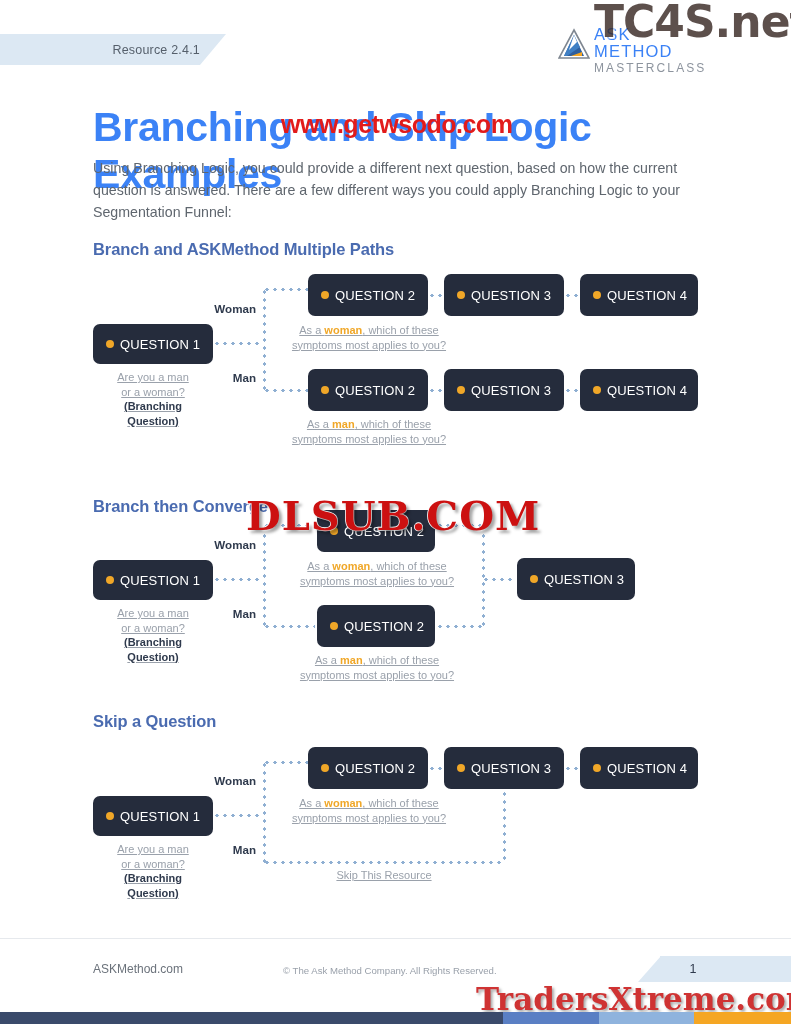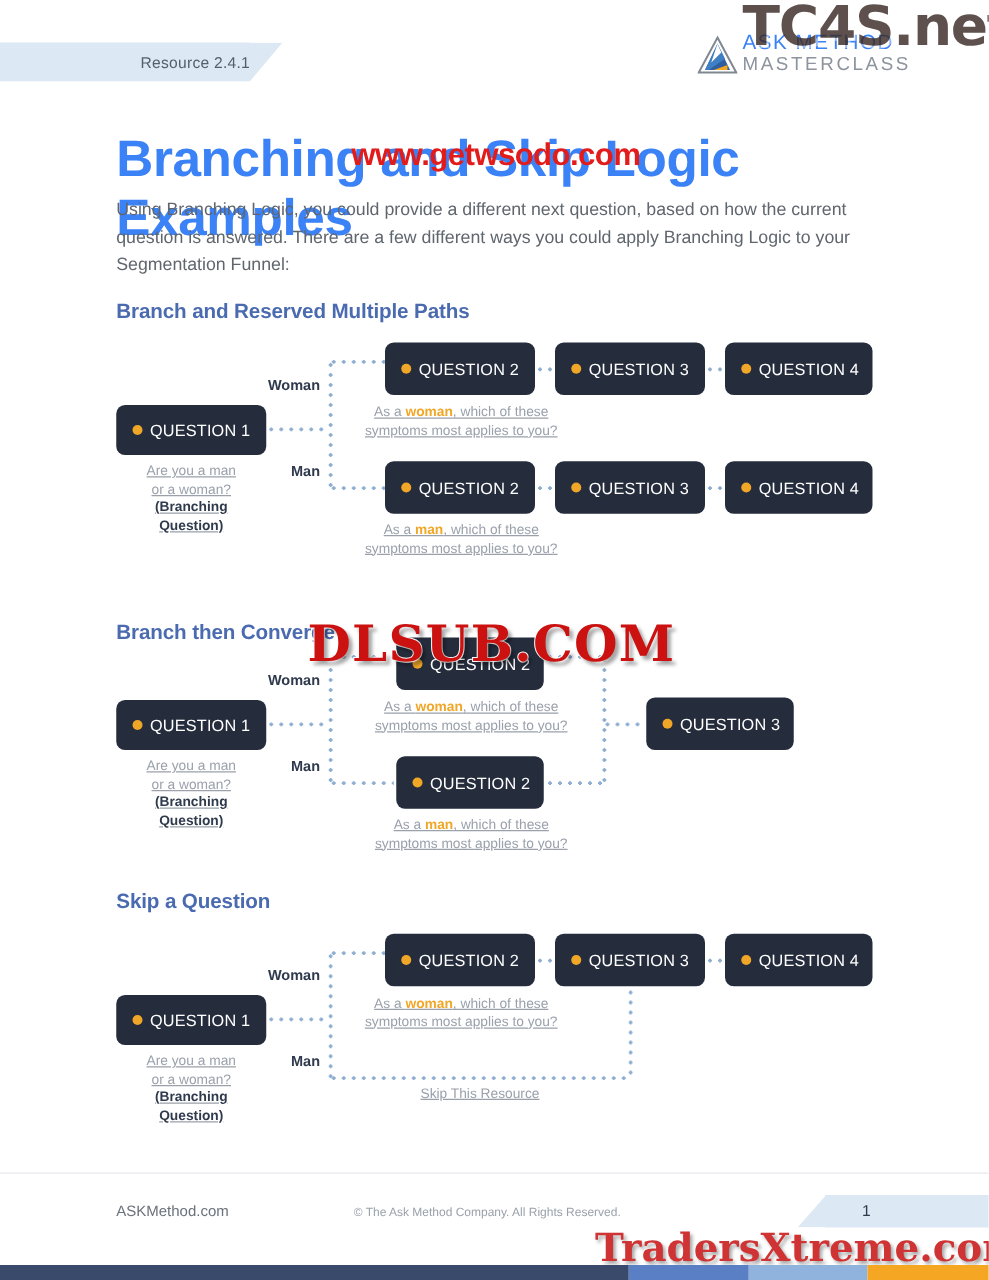--- a/index.html
+++ b/index.html
@@ -30,21 +30,21 @@
 
   
   #logo-wrap{position:absolute;left:558px;top:24px;width:150px;height:40px;}
   #logo-mark{position:absolute;left:0;top:4px;width:32px;height:32px;}
   #logo-text{position:absolute;left:36px;top:2px;}
   #logo-title{
     font-size:16.5px;color:#3b82f6;letter-spacing:1.2px;line-height:17px;
     font-family:"Liberation Sans",sans-serif;
   }
   #logo-sub{
-    font-size:15px;color:#8d949e;letter-spacing:2.1px;line-height:13px;margin-top:2px;
+    font-size:12px;color:#8d949e;letter-spacing:2.1px;line-height:13px;margin-top:2px;
   }
 
   
   .wm{position:absolute;pointer-events:none;font-weight:bold;}
   #wm-tc4s{
     left:594px;top:-4px;
     font-size:44px;letter-spacing:-1px;
     color:#3a2a26;opacity:.82;
     font-family:"DejaVu Sans",sans-serif;
     text-shadow:2px 2px 0 rgba(255,255,255,.55);
@@ -184,21 +184,21 @@
     <div id="logo-sub">MASTERCLASS</div>
   </div>
 </div>
 
 <div class="wm" id="wm-tc4s">TC4S.net</div>
 
 <div id="page-title">Branching and Skip Logic Examples</div>
 <div class="wm" id="wm-getwsodo">www.getwsodo.com</div>
 <div id="intro-text">Using Branching Logic, you could provide a different next question, based on how the current question is answered. There are a few different ways you could apply Branching Logic to your Segmentation Funnel:</div>
 
-<div class="section-heading" id="sec1-heading">Branch and Reserved Multiple Paths</div>
+<div class="section-heading" id="sec1-heading">Branch and ASKMethod Multiple Paths</div>
 
 <div class="dh" style="left:205px;top:342px;width:58px;"></div>
 <div class="dv" style="left:263px;top:288px;height:102px;"></div>
 <div class="dh" style="left:263px;top:288px;width:52px;"></div>
 <div class="dh" style="left:263px;top:389px;width:52px;"></div>
 <div class="dh" style="left:428px;top:294px;width:22px;"></div>
 <div class="dh" style="left:564px;top:294px;width:22px;"></div>
 <div class="dh" style="left:428px;top:389px;width:22px;"></div>
 <div class="dh" style="left:564px;top:389px;width:22px;"></div>
 

